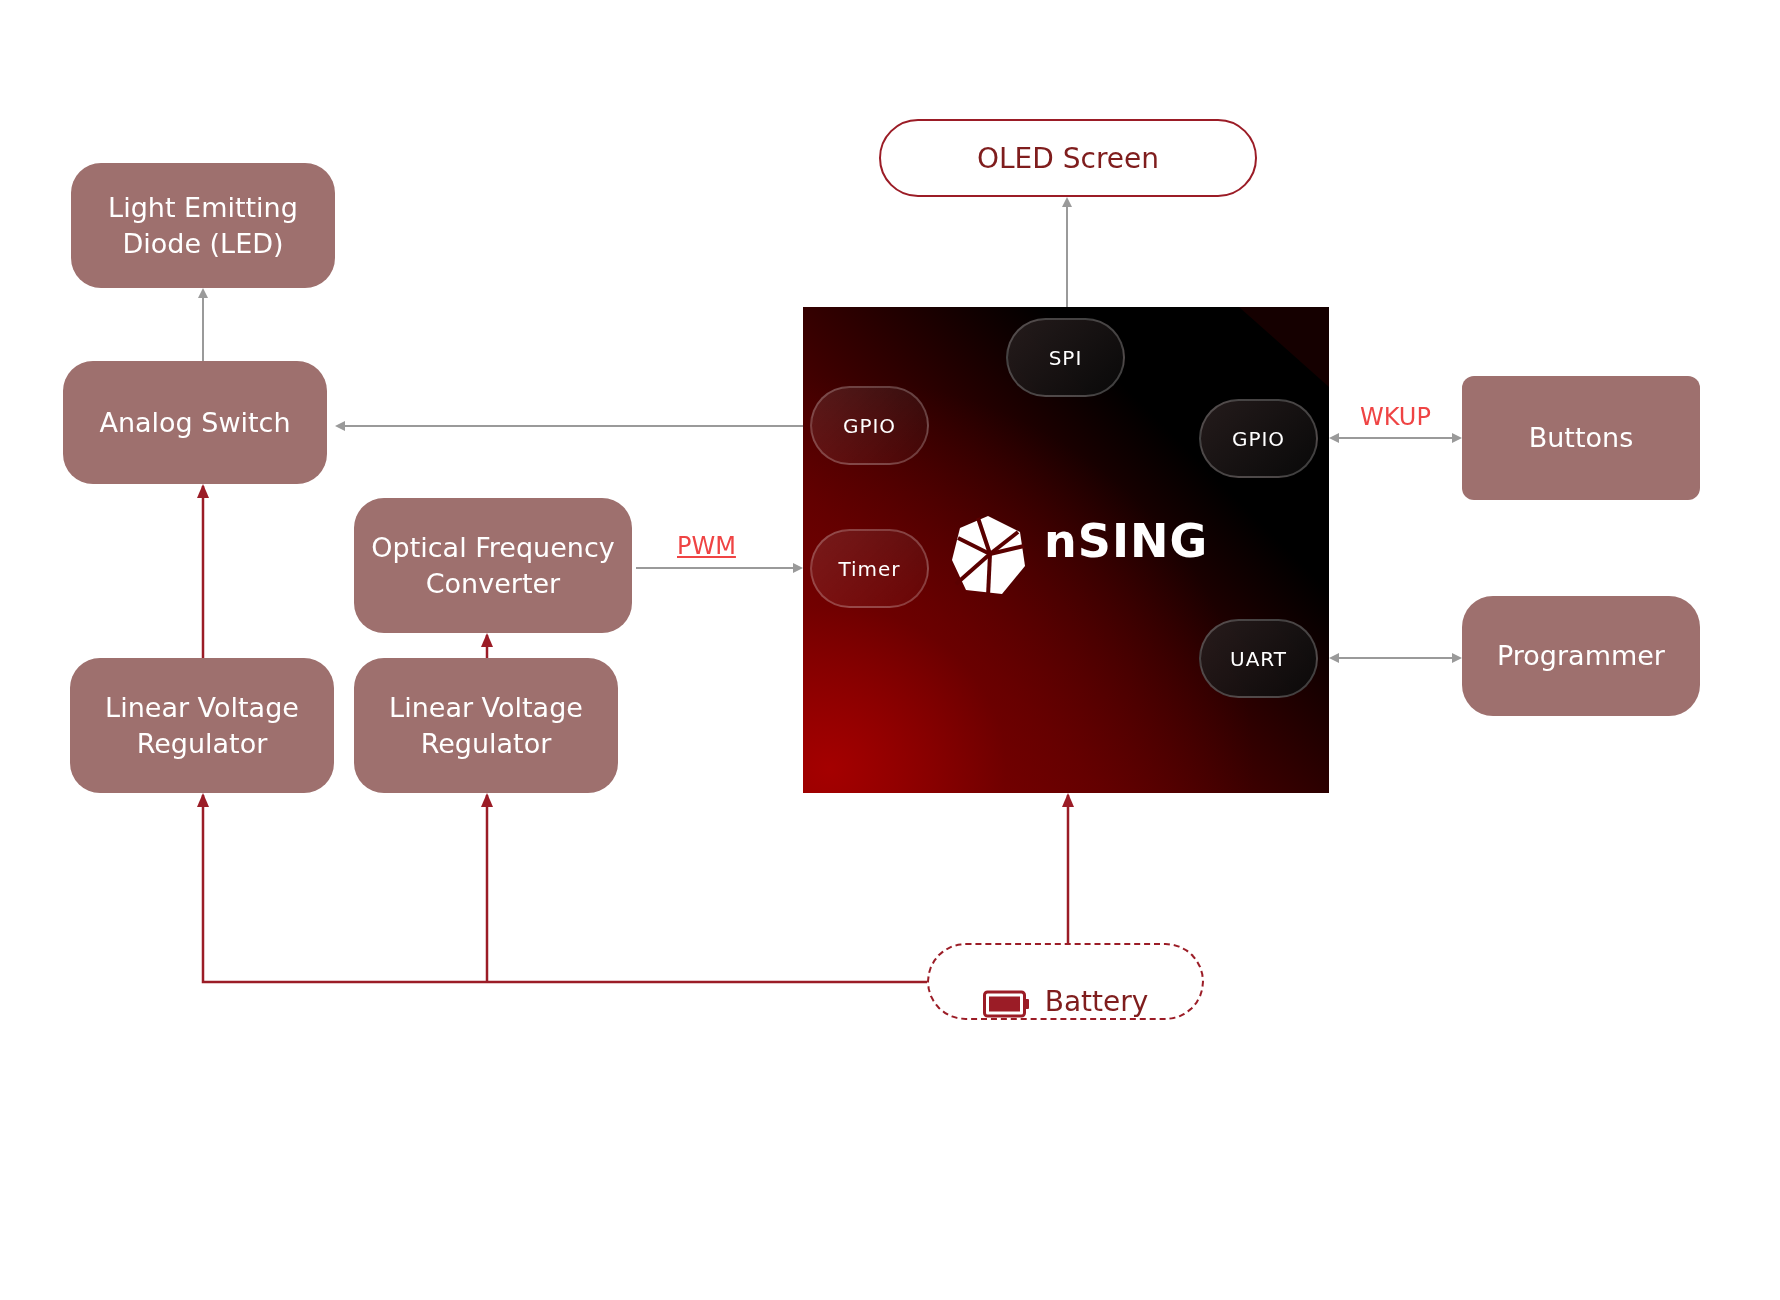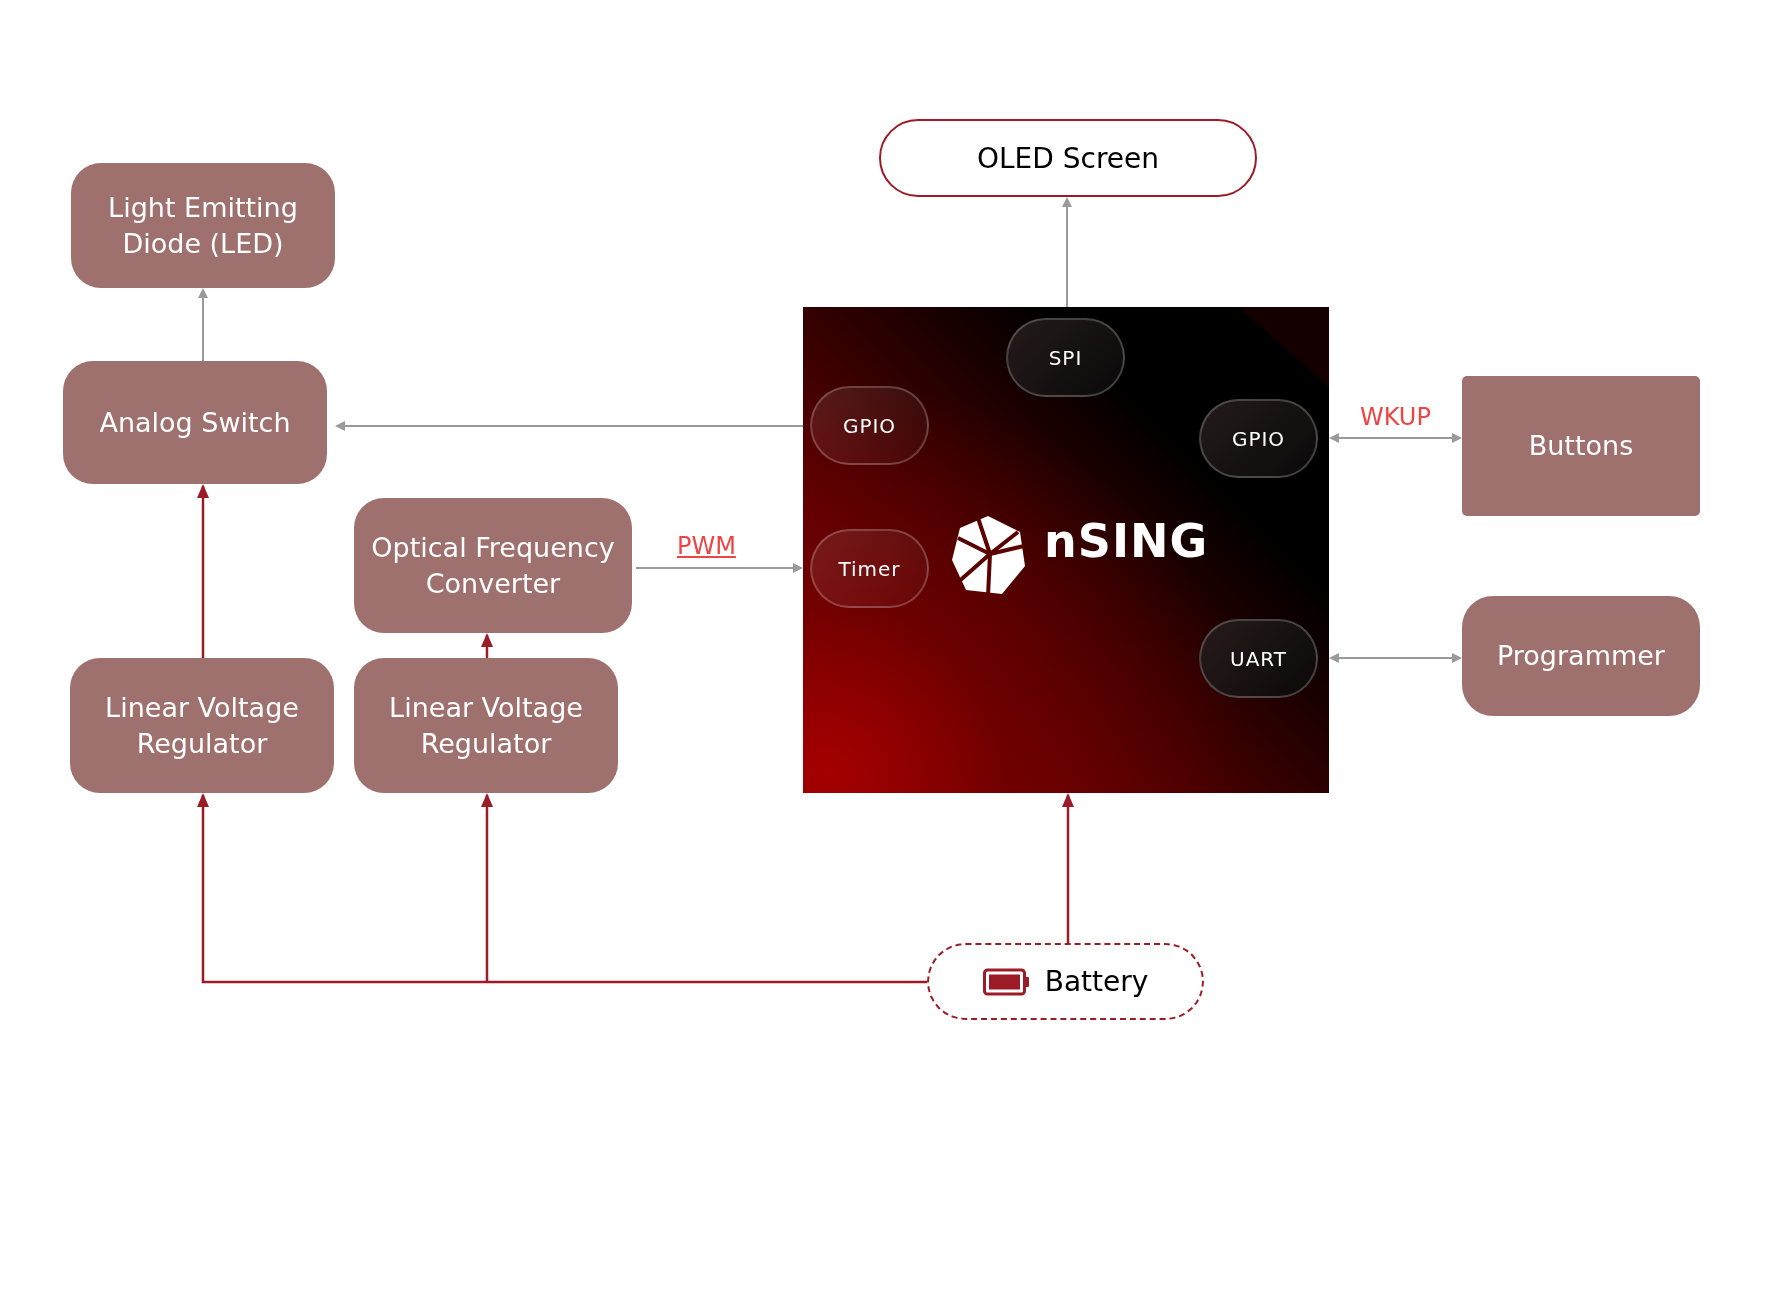--- a/index.html
+++ b/index.html
@@ -2,23 +2,23 @@
 <html><head>
   <meta charset="utf-8">
   <style>
     html, body { margin: 0; padding: 0; background: #ffffff; }
     body { width: 1780px; height: 1300px; position: relative; overflow: hidden;
            font-family: "DejaVu Sans", sans-serif; }
     .box { position: absolute; background: #9e706e; color: #ffffff; border-radius: 30px;
            display: flex; align-items: center; justify-content: center; text-align: center;
            font-size: 27px; line-height: 36px; font-weight: 500; box-sizing: border-box; padding: 0 8px; }
     .outline { position: absolute; border: 2px solid #9b1c26; border-radius: 45px; background: #fff;
-               color: #000000; display: flex; align-items: center; justify-content: center;
+               color: #7f1d1d; display: flex; align-items: center; justify-content: center;
                font-size: 28px; font-weight: 500; box-sizing: border-box; }
-    .dashed { border-style: dashed; }
+    .dashed { border-style: dashed; align-items: flex-end; }
     .chip { position: absolute; left: 803px; top: 307px; width: 526px; height: 486px; overflow: hidden;
             background:
               radial-gradient(ellipse at 5% 95%, rgba(170,0,0,0.85) 0%, rgba(120,0,0,0.5) 25%, rgba(0,0,0,0) 60%),
               linear-gradient(45deg, #8a0000 0%, #5a0000 30%, #300000 50%, #000000 72%, #000000 100%); }
     .chip-sheen { position: absolute; right: 0; top: 0; width: 0; height: 0;
                   border-left: 90px solid transparent; border-top: 80px solid rgba(60,0,0,0.35); }
     .pill { position: absolute; width: 119px; height: 79px; border-radius: 40px; box-sizing: border-box;
             border: 2px solid rgba(255,255,255,0.22); color: #fff; font-size: 20px;
             display: flex; align-items: center; justify-content: center; letter-spacing: 1px;
             background: linear-gradient(135deg, rgba(255,255,255,0.10), rgba(255,255,255,0.02)); }
@@ -109,21 +109,21 @@
       <line x1="40" y1="40" x2="28" y2="4"></line>
       <line x1="40" y1="40" x2="74" y2="32"></line>
       <line x1="40" y1="40" x2="6" y2="70"></line>
       <line x1="40" y1="40" x2="38" y2="82"></line>
       <line x1="40" y1="40" x2="68" y2="18"></line>
     </g>
   </svg>
   <span class="logo-text">nSING</span>
 </div>
 
-<div class="box" style="left:1462px;top:376px;width:238px;height:140px;border-radius:5px;">
+<div class="box" style="left:1462px;top:376px;width:238px;height:124px;border-radius:12px;">
   <span>Buttons</span>
 </div>
 <div class="box" style="left:1462px;top:596px;width:238px;height:120px;border-radius:31px;">
   <span>Programmer</span>
 </div>
 
 <div class="outline dashed" style="left:927px;top:943px;width:277px;height:77px;border-radius:40px;">
   <svg width="48" height="28" viewBox="0 0 48 28" style="margin-right:14px;">
     <rect x="1.5" y="2" width="40" height="24" rx="3" fill="none" stroke="#9b1c26" stroke-width="3"></rect>
     <rect x="6" y="6.5" width="31" height="15" fill="#9b1c26"></rect>

